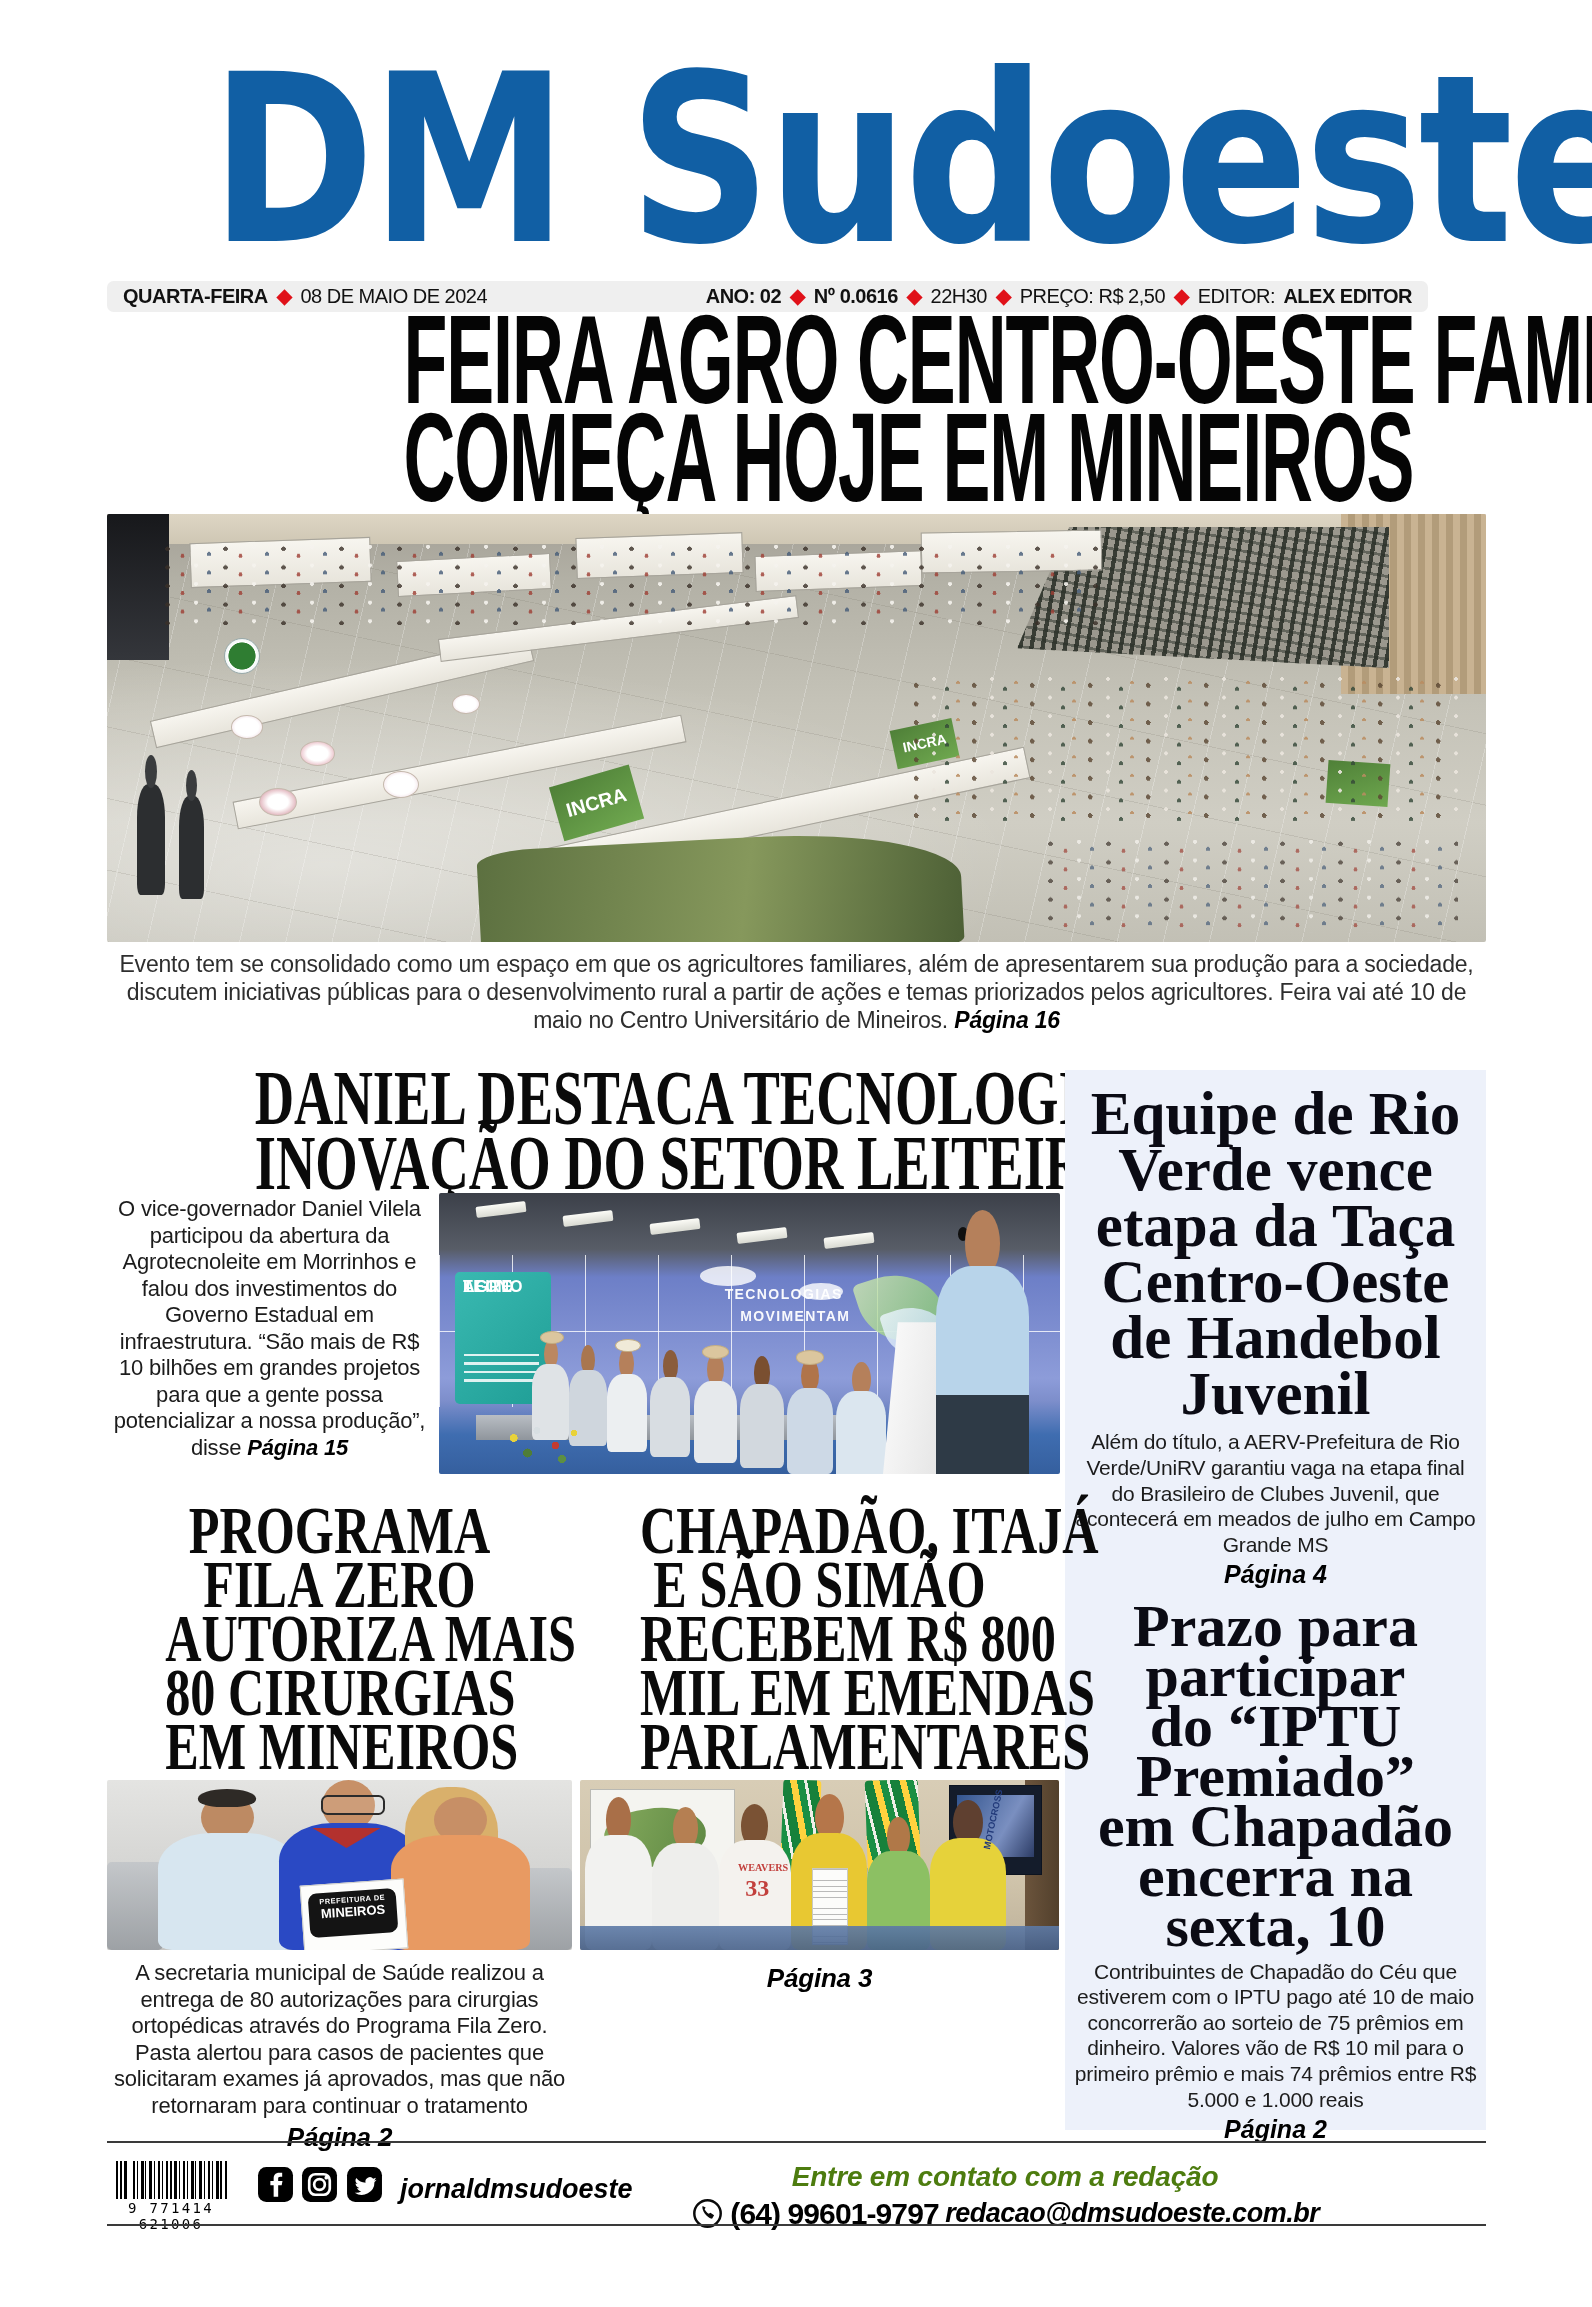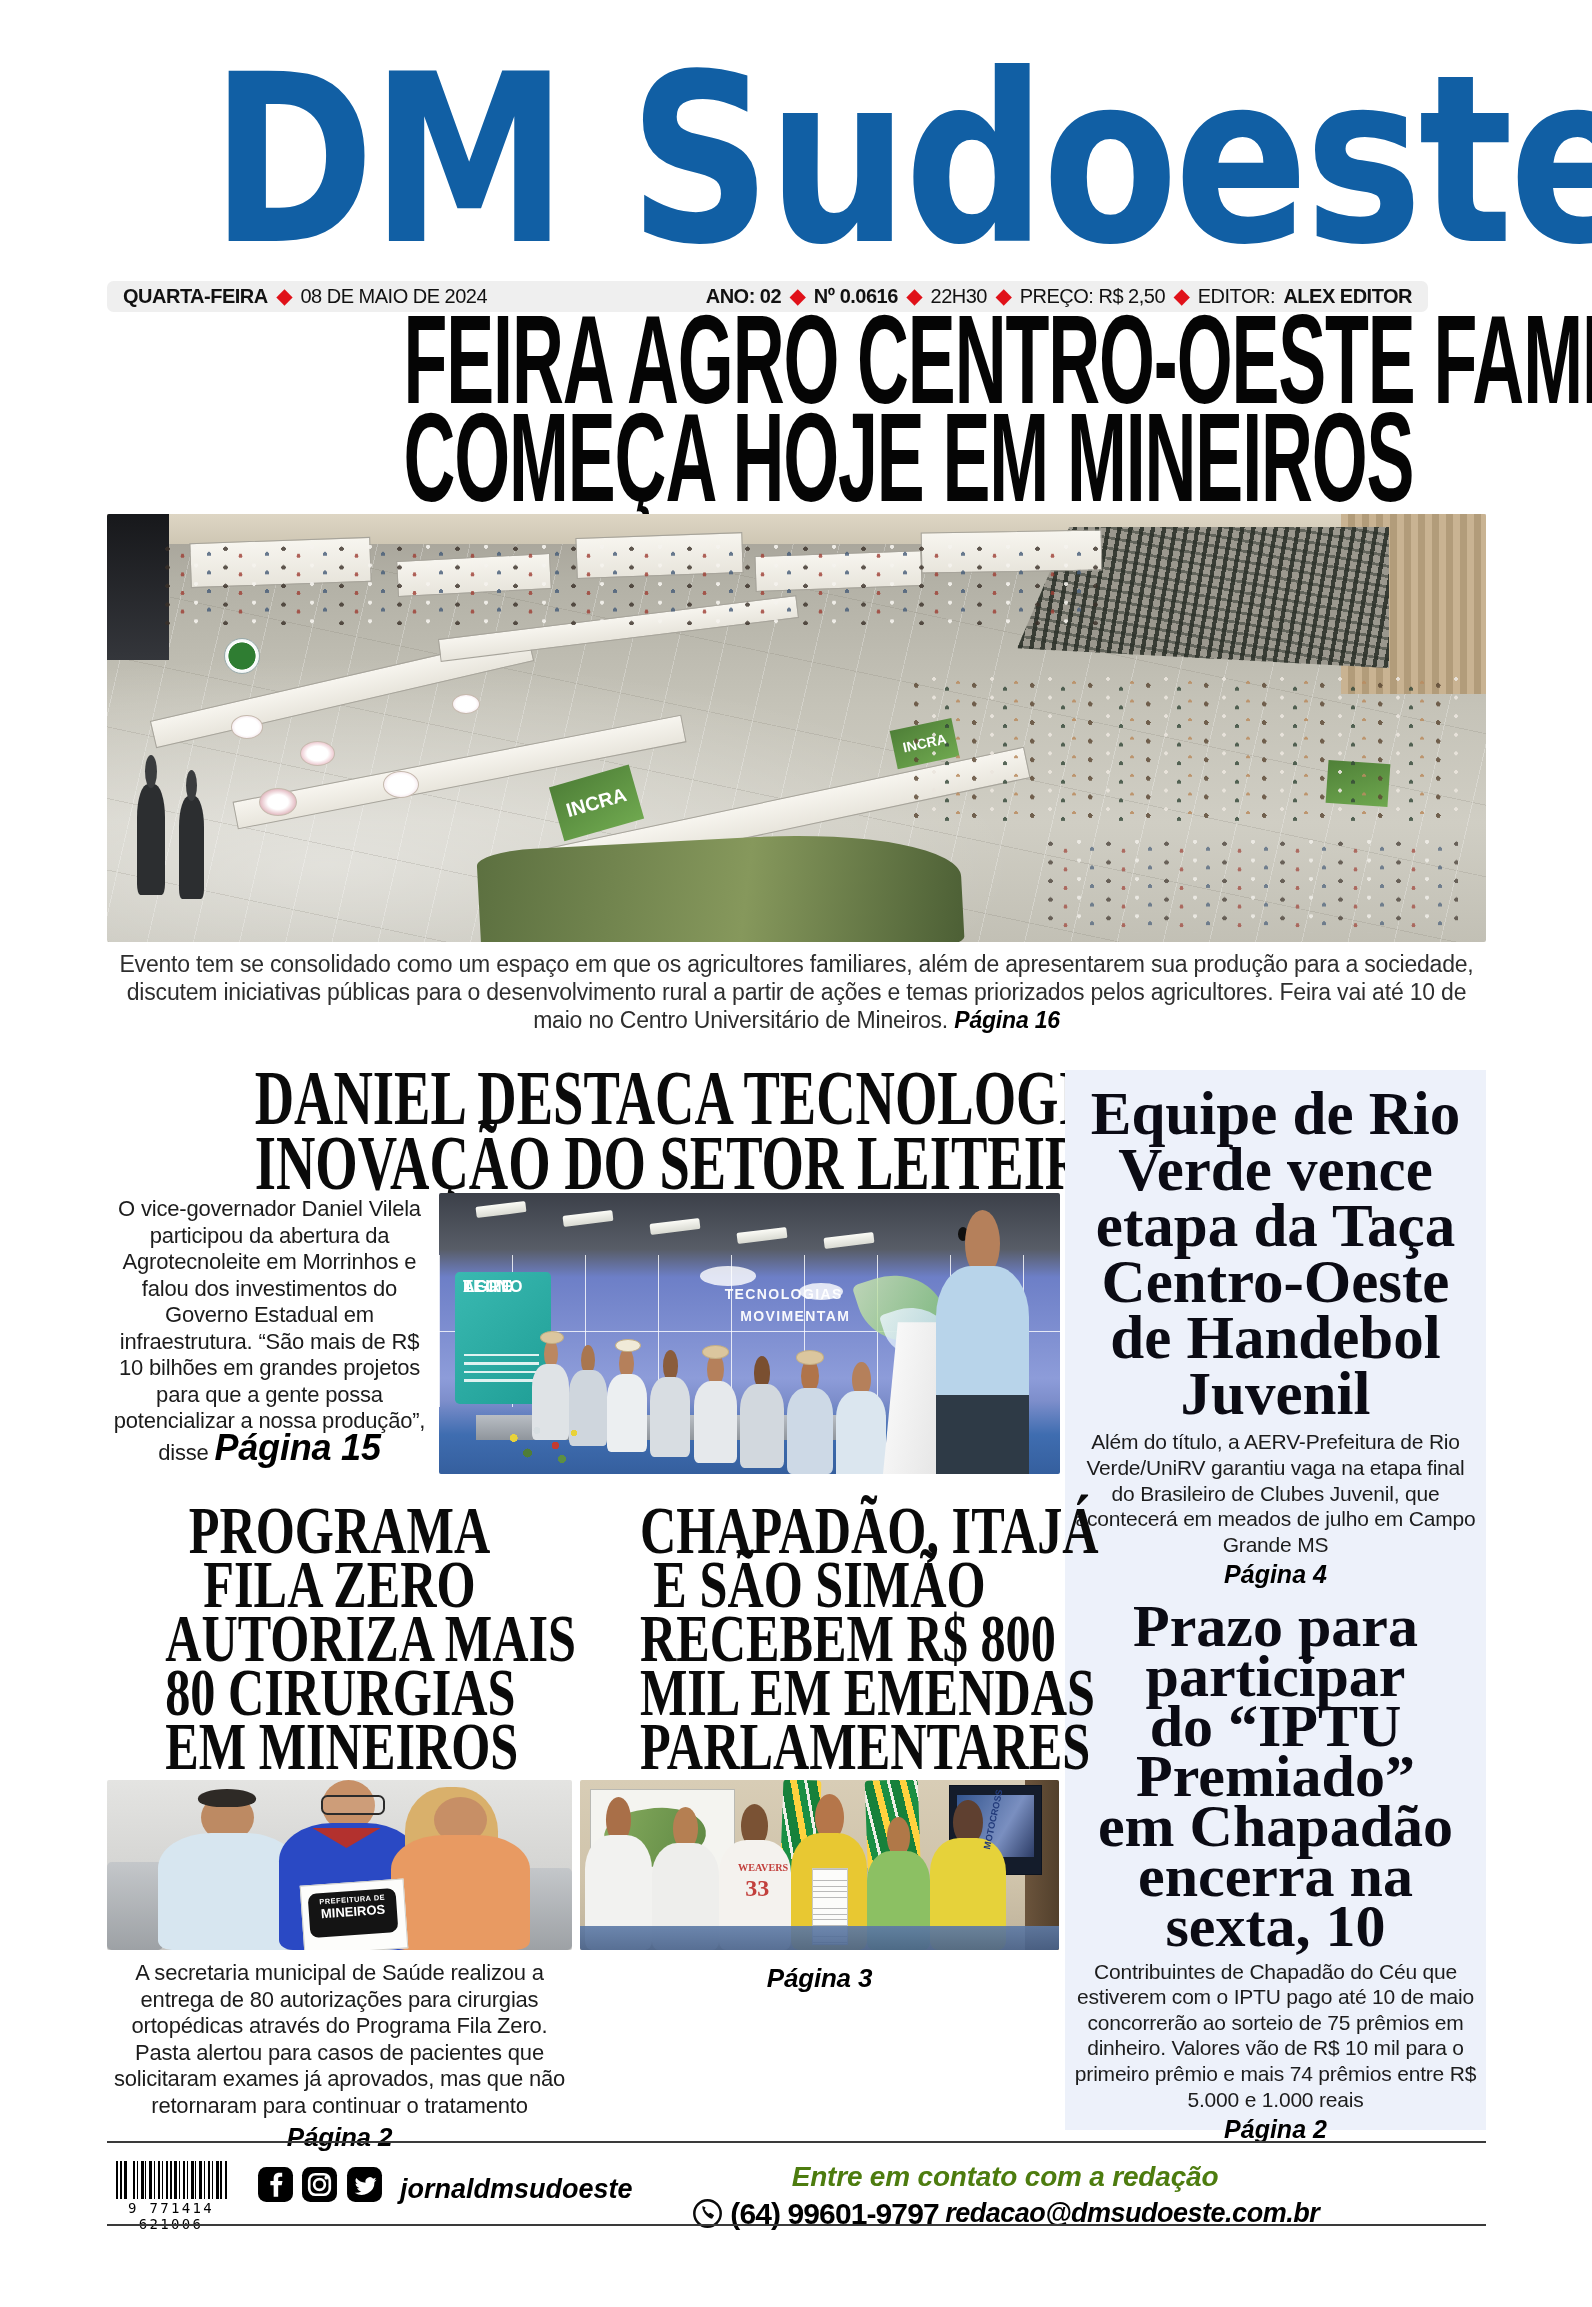--- a/index.html
+++ b/index.html
@@ -243,21 +243,21 @@
     <span class="ptag">Página 16</span>
   </div>
 
   <div class="abs serif-cond daniel-hl">
     <span class="ln">DANIEL DESTACA TECNOLOGIA E</span>
     <span class="ln">INOVAÇÃO DO SETOR LEITEIRO</span>
   </div>
 
   <div class="abs body-text daniel-body">
     <span>O vice-governador Daniel Vilela participou da abertura da Agrotecnoleite em Morrinhos e falou dos investimentos do Governo Estadual em infraestrutura. “São mais de R$ 10 bilhões em grandes projetos para que a gente possa potencializar a nossa produção”, disse</span>
-    <b class="ptag" style="font-size:36px;margin-top:20px;">Página 15</b>
+    <b class="ptag" style="font-size:22px;margin-top:20px;">Página 15</b>
   </div>
 
   <div class="abs photo agro-photo">
     <div class="ag-light" style="left:6%;top:4%;width:8%;height:4%;"></div>
     <div class="ag-light" style="left:20%;top:7%;width:8%;height:4%;"></div>
     <div class="ag-light" style="left:34%;top:10%;width:8%;height:4%;"></div>
     <div class="ag-light" style="left:48%;top:13%;width:8%;height:4%;"></div>
     <div class="ag-light" style="left:62%;top:15%;width:8%;height:4%;"></div>
     <div class="ag-grid"></div>
     <div class="ag-hline"></div>

